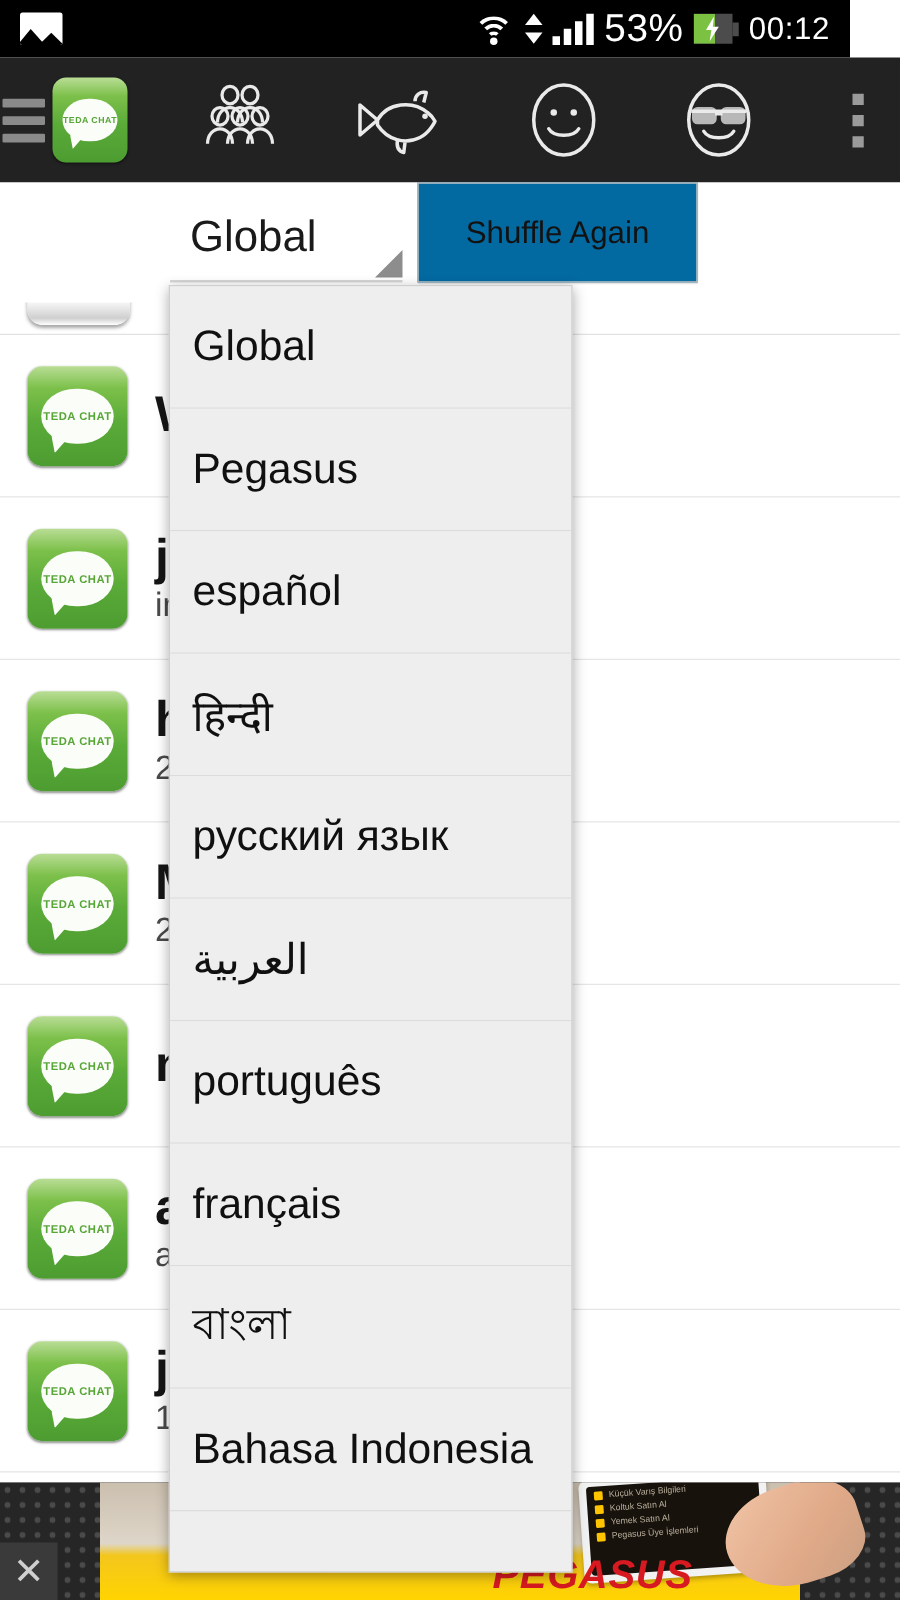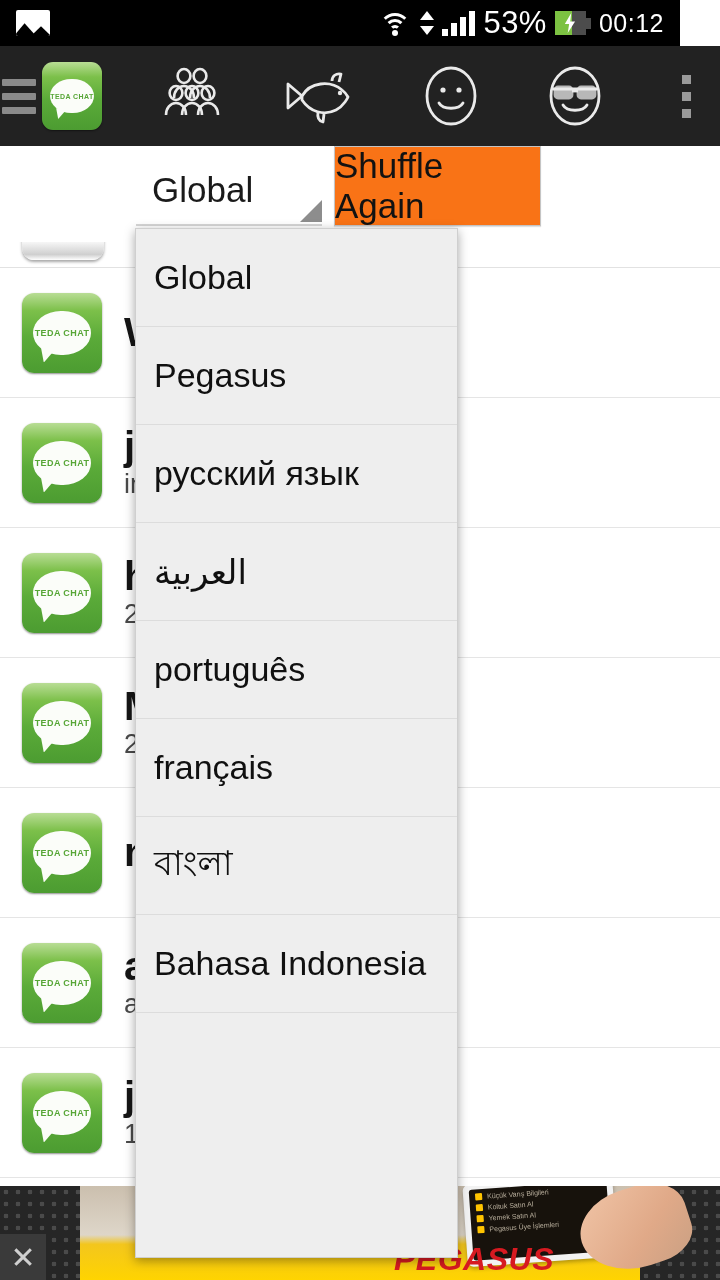--- a/index.html
+++ b/index.html
@@ -102,24 +102,24 @@
   #lang-spinner{
     position:absolute; left:136px; top:8px; width:186px; height:72px;
     border-bottom:2px solid #d6d6d6;
   }
   #lang-spinner .sel{ position:absolute; left:16px; top:16px; font-size:35px; color:#1a1a1a; }
   #lang-spinner .tri{
     position:absolute; right:0px; bottom:2px; width:0;height:0;
     border-left:22px solid transparent; border-bottom:22px solid #8d8d8d;
   }
   #shuffle-btn{
-    position:absolute; left:334px; top:0px; width:207px; height:80px;
-    background:#f97316; border:1px solid #c4c4c4;
+    position:absolute; left:334px; top:0px; width:224px; height:80px;
+    background:#0369a1; border:1px solid #c4c4c4;
     display:flex; align-items:center; justify-content:center;
-    font-size:35px; color:#121212; box-shadow:0 1px 1px rgba(0,0,0,.12);
+    font-size:25px; color:#121212; box-shadow:0 1px 1px rgba(0,0,0,.12);
   }
 
   
   #user-list{
     position:absolute; top:242px; left:0; width:720px; height:944px;
     background:#ffffff; overflow:hidden;
   }
   .row-partial{ height:26px; position:relative; border-bottom:1px solid #e2e2e2; }
   .row-partial .stub{
     position:absolute; left:22px; top:-28px; width:82px; height:46px; border-radius:12px;
@@ -416,20 +416,26 @@
 
 <div id="lang-dropdown">
   <div id="dd-host">
       <div class="dd-item">
         <span>Global</span>
       </div>
       <div class="dd-item">
         <span>Pegasus</span>
       </div>
       <div class="dd-item">
+        <span>español</span>
+      </div>
+      <div class="dd-item">
+        <span>हिन्दी</span>
+      </div>
+      <div class="dd-item">
         <span>русский язык</span>
       </div>
       <div class="dd-item rtl">
         <span>العربية</span>
       </div>
       <div class="dd-item">
         <span>português</span>
       </div>
       <div class="dd-item">
         <span>français</span>

